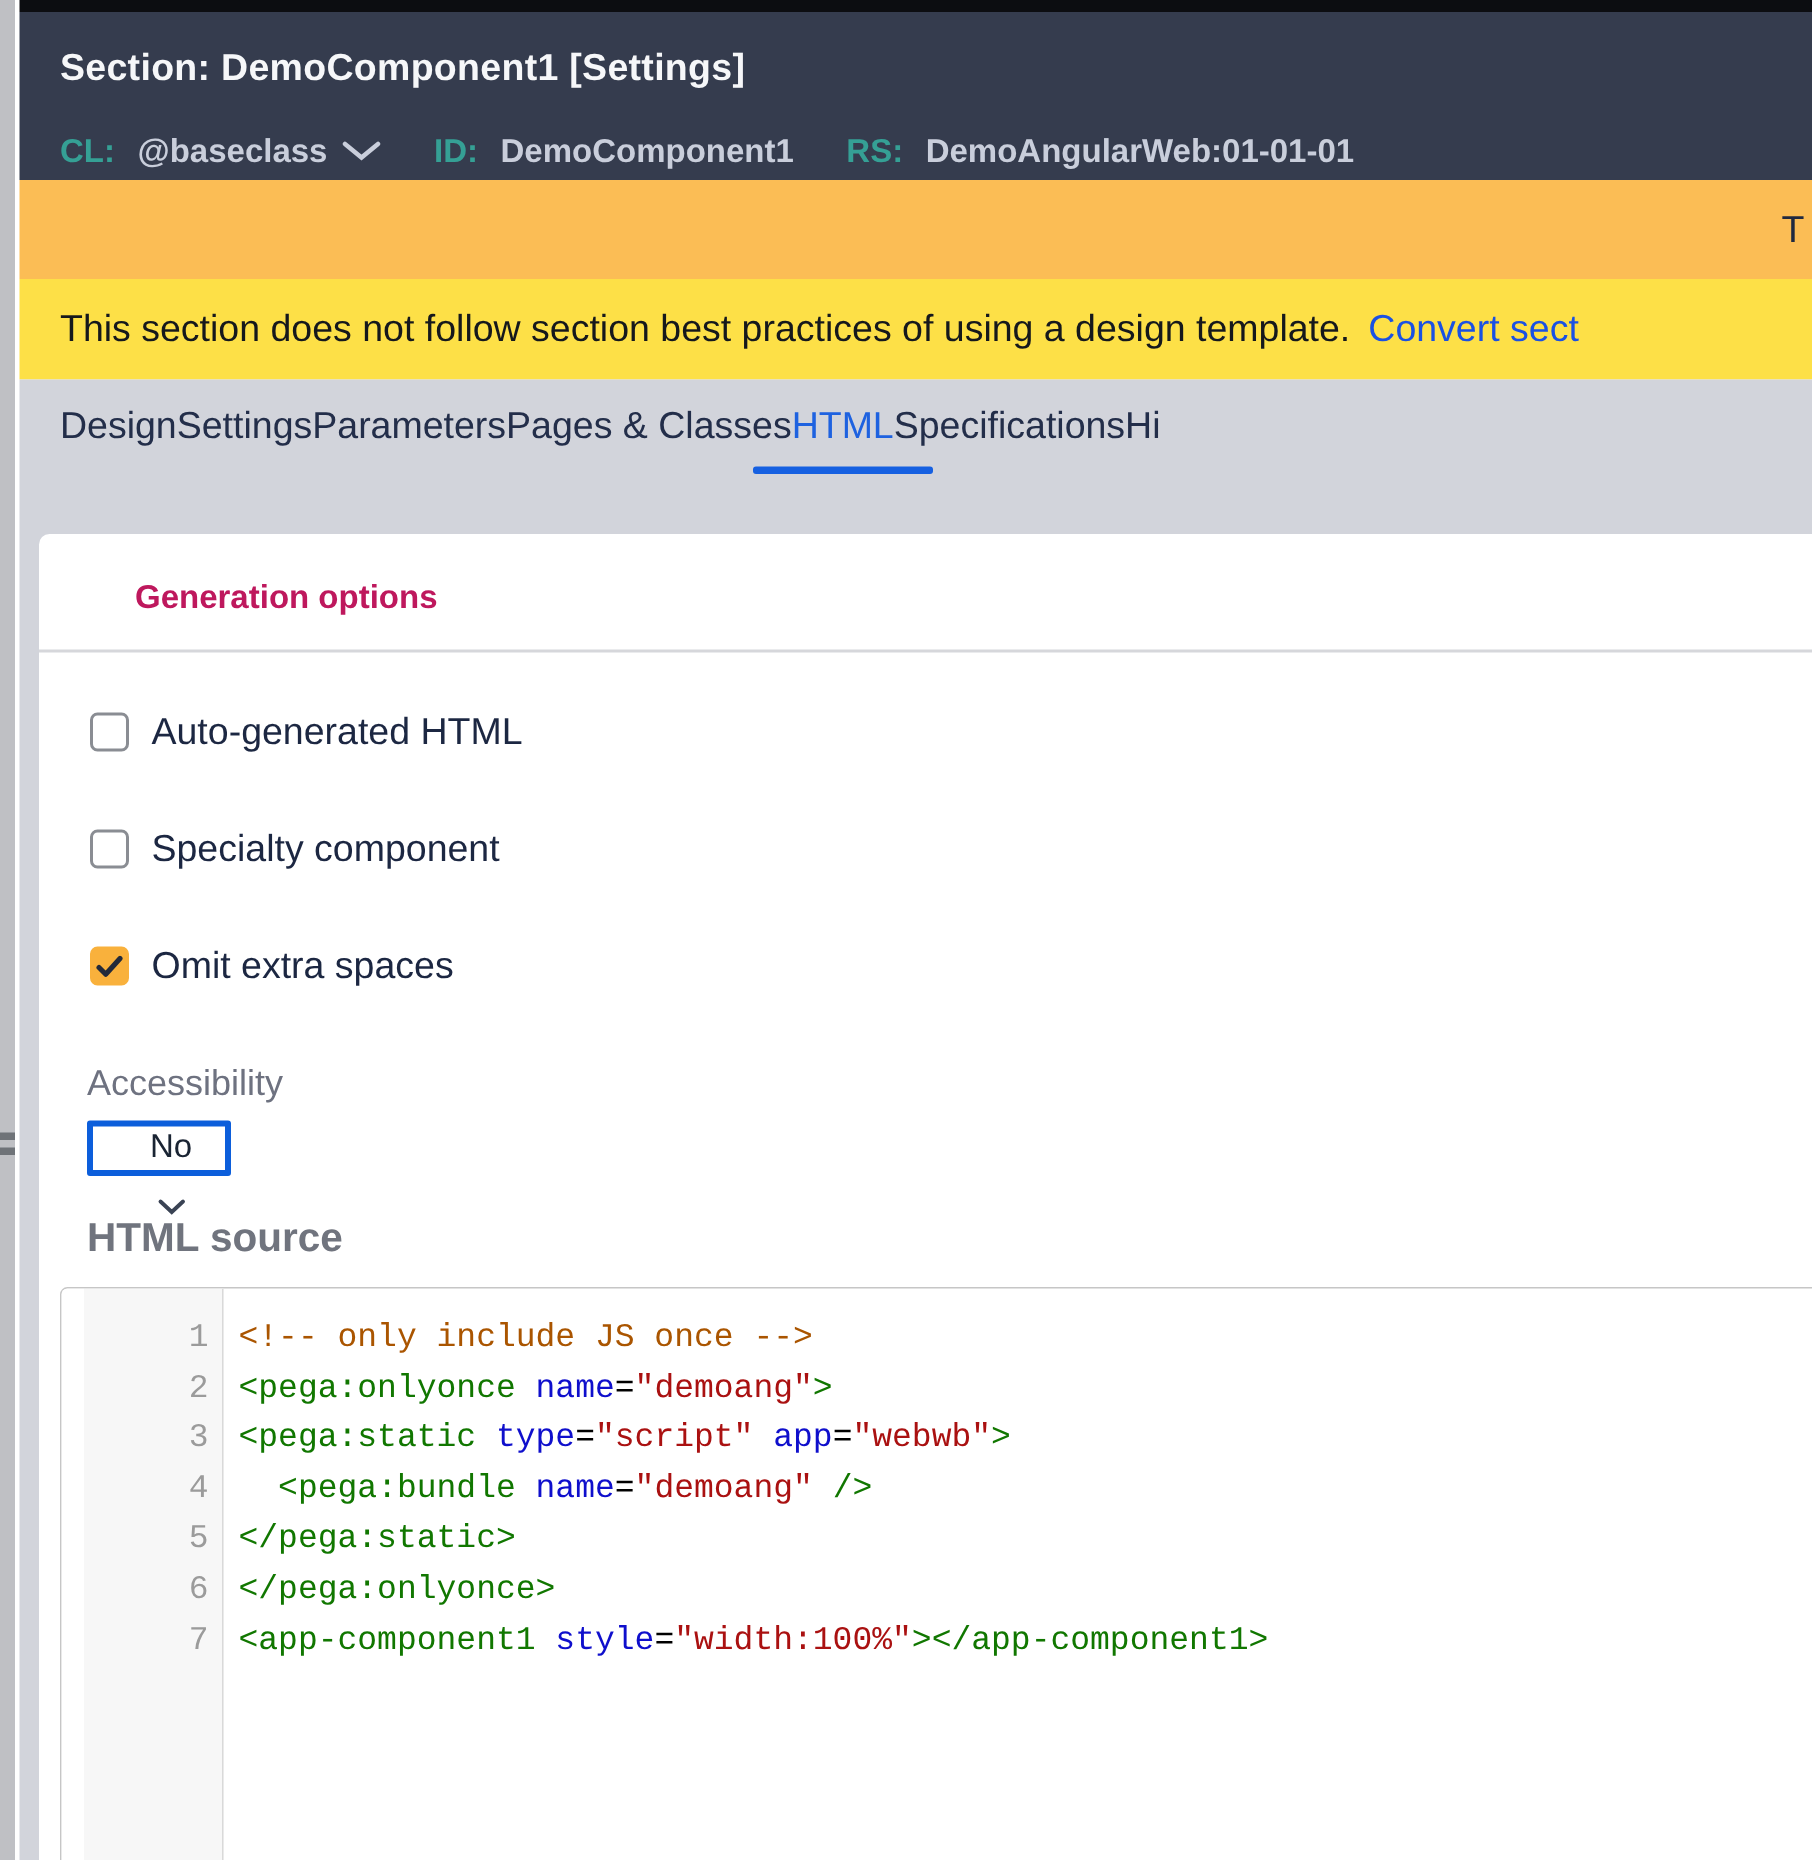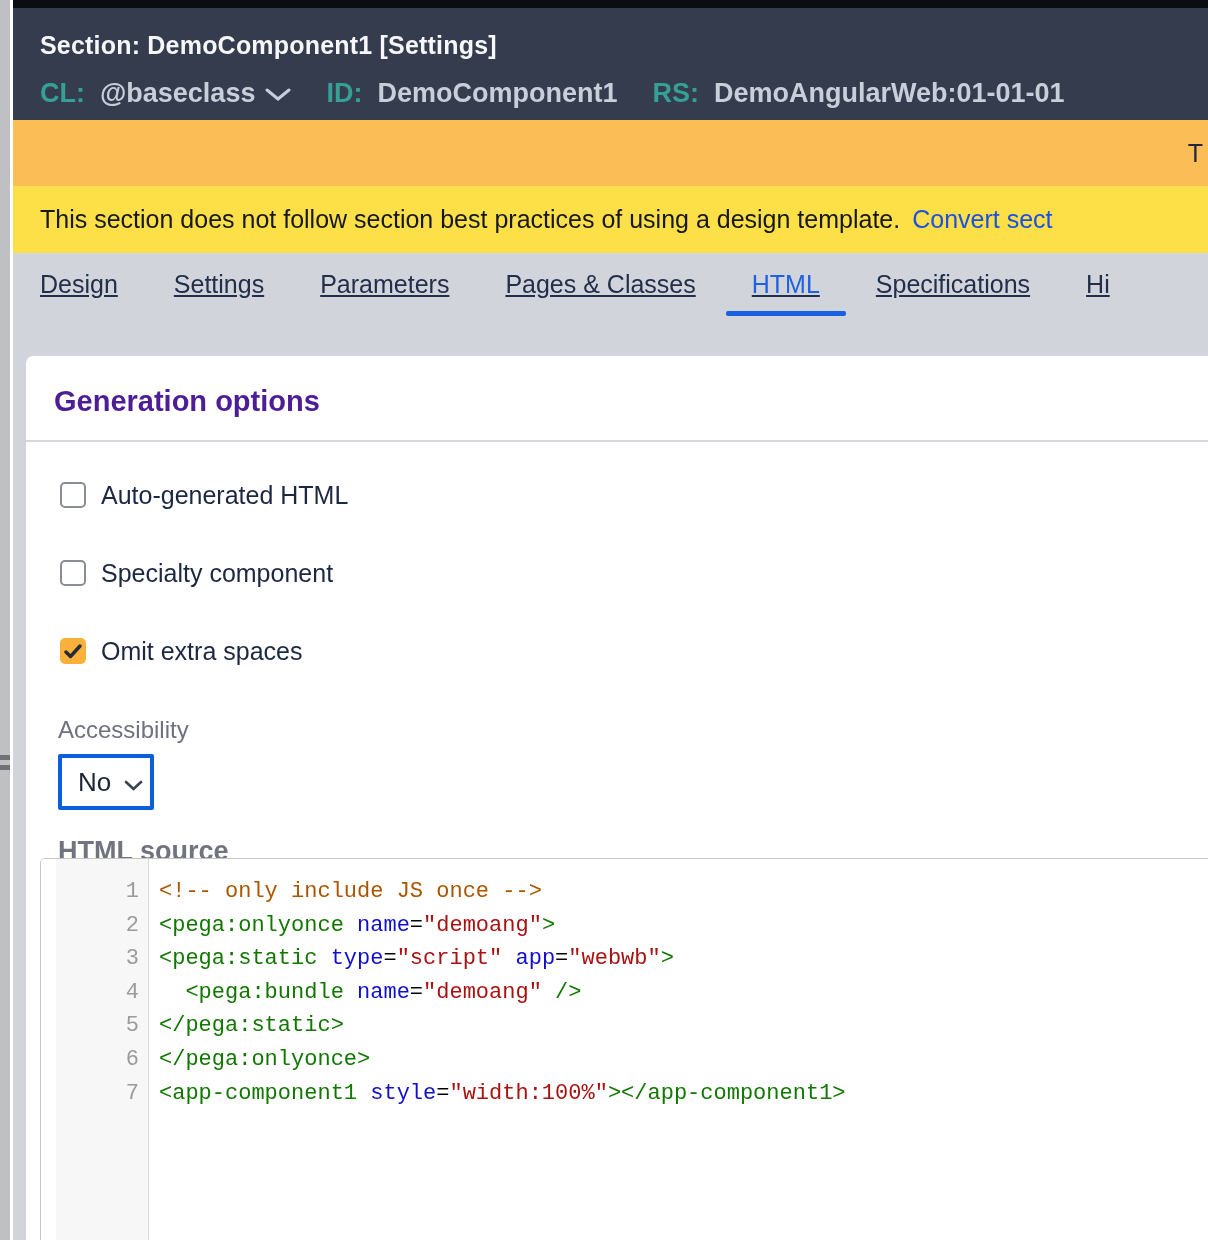--- a/index.html
+++ b/index.html
@@ -11,54 +11,54 @@
   .splitter-handle { position:absolute; left:0; top:755px; width:10px; }
   .splitter-handle .dash { width:10px; height:5px; background:#6F7378; margin-bottom:5px; }
 
   
   .main { position:absolute; left:10px; top:0; width:1198px; height:1240px; background:#fff; padding-left:3px; }
 
   .black-bar { height:8px; background:#0C0D11; }
 
   .rule-header { height:112px; background:#353C4E; padding:23px 0 0 27px; }
   .rule-header h1 { color:#F6F7F9; font-size:25px; font-weight:bold; letter-spacing:.2px; }
-  .rule-meta { margin-top:18px; display:flex; font-size:27px; font-weight:bold; }
+  .rule-meta { margin-top:28px; display:flex; font-size:22px; font-weight:bold; }
   .rule-meta .k { color:#35A095; margin-right:15px; }
   .rule-meta .v { color:#C9CEDB; }
   .rule-meta .grp { display:flex; align-items:center; margin-right:35px; }
   .chev-lt { margin-left:10px; display:inline-block; }
 
   .orange-bar { height:66px; background:#FBBD55; display:flex; align-items:center; justify-content:flex-end; padding-right:5px; font-size:25px; color:#20293F; }
 
   .notice-bar { height:67px; background:#fde047; display:flex; align-items:center; padding-left:27px; font-size:25px; color:#15181C; white-space:nowrap; }
   .notice-bar a { color:#1A51E3; text-decoration:none; margin-left:12px; }
 
   .content-bg { position:relative; background:#D2D4DB; height:987px; }
 
-  .tabs { display:flex; gap:56px; padding:17px 0 0 27px; font-size:25px; color:#232E4A;text-decoration:underline; }
+  .tabs { display:flex; padding:17px 0 0 27px; font-size:25px; color:#232E4A; }
   .tab { cursor:default; white-space:nowrap; }
   .tab .ul { height:5px; margin:12px -26px 0; border-radius:2px; background:transparent; }
   .tab.active { color:#1E62E0; }
   .tab.active .ul { background:#1660E1; }
 
   .panel { position:absolute; left:13px; top:103px; right:0; bottom:0; background:#fff; border-top-left-radius:7px; }
-  .panel h2 { margin:29px 0 0 28px; font-size:29px; font-weight:bold; color:#4c1d95; }
+  .panel h2 { margin:29px 0 0 64px; font-size:22px; font-weight:bold; color:#be185d; }
   .panel .divider { margin-top:22px; border:none; border-top:2px solid #D6D7DB; }
 
   .checks { margin:40px 0 0 34px;text-align:right; }
   .check-row { display:flex; align-items:center; gap:15px; margin-bottom:52px; height:26px; }
   .box { width:26px; height:26px; border:2px solid #8A8D93; border-radius:5px; background:#fff; flex:0 0 auto;
          display:flex; align-items:center; justify-content:center; }
   .box.checked { border-color:#F9B13C; background:#F9B13C; }
   .check-row .lbl { font-size:25px; color:#1C2742; }
 
   .field { margin:48px 0 0 32px; }
   .field .flabel { font-size:24px; color:#6E7280; }
-  .select { margin-top:10px; width:96px; height:56px; border:4px solid #0C5EDB; border-radius:2px; background:#fff;
-            display:flex; align-items:center; padding-left:16px; gap:13px; font-size:26px; color:#1A2433; }
+  .select { margin-top:10px; width:96px; height:37px; border:4px solid #0C5EDB; border-radius:2px; background:#fff;
+            display:flex; align-items:center; padding-left:16px; gap:13px; font-size:22px; color:#1A2433;flex-direction:column; }
 
   .src-heading { margin:26px 0 12px 32px; font-size:27px; font-weight:bold; color:#70747E; }
 
   .editor { position:absolute; left:14px; top:502px; right:-2px; bottom:-2px; border:1px solid #C6C6C6;
             border-top-left-radius:5px; background:#fff; display:flex; overflow:hidden; }
   .editor .spacer { width:15px; background:#fff; }
   .gutter { width:93px; background:#F7F7F7; border-right:1px solid #D9D9D9; padding:16px 9px 0 0; text-align:right; }
   .gutter .ln { font-family:"Liberation Mono", monospace; font-size:22px; line-height:33.6px; color:#9B9B9B; }
   .code { padding:16px 0 0 10px; font-family:"Liberation Mono", monospace; font-size:22px; line-height:33.6px;
           white-space:pre; color:#000; }

